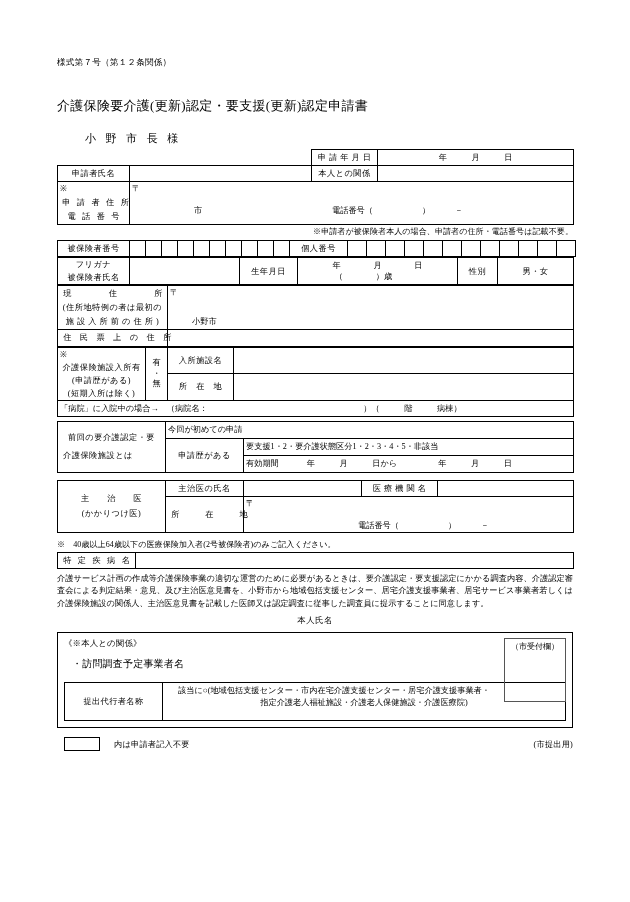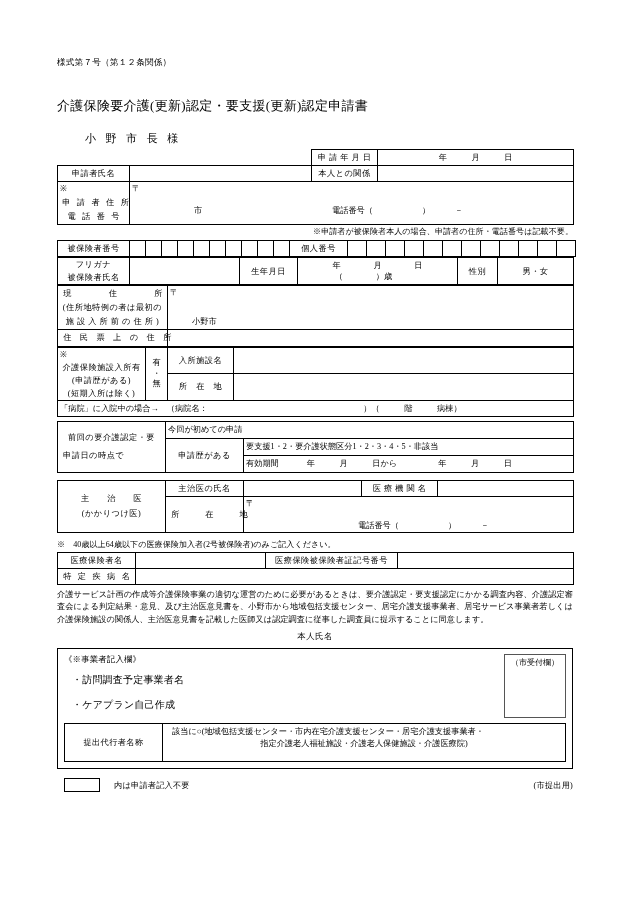--- a/index.html
+++ b/index.html
@@ -145,21 +145,21 @@
   }
   table.agent {
     border-collapse: collapse;
     width: 100%;
     table-layout: fixed;
     margin-top: 2px;
   }
   table.agent td {
     border: 1px solid #000;
     font-size: 8.2px;
-    padding: 2px 9px;
+    padding: 2px 15px;
     vertical-align: middle;
   }
   .agent-lbl {
     text-align: center;
     letter-spacing: .4px;
     white-space: nowrap;
   }
   .agent-txt { line-height: 1.5; text-align: center; }
 
   
@@ -393,21 +393,21 @@
     <table class="frm">
       <colgroup>
           <col style="width:108px">
           <col style="width:78px">
           <col style="width:330px">
         </colgroup>
       <tbody>
           <tr>
         <td rowspan="3" class="lbl" style="line-height:2.2">
           <div>前回の要介護認定・要</div>
-          <div style="text-align:left;padding-left:3px">申請日の時点で</div>
+          <div style="text-align:left;padding-left:3px">介護保険施設とは</div>
         </td>
         <td colspan="2" class="lbl-left" style="height:14px">今回が初めての申請</td>
       </tr>
       <tr>
         <td rowspan="2" class="lbl">申請歴がある</td>
         <td class="lbl-left" style="height:14px">要支援1・2・要介護状態区分1・2・3・4・5・非該当</td>
       </tr>
       <tr>
         <td class="lbl-left" style="height:14px">
           <span>有効期間</span>
@@ -454,41 +454,34 @@
     <div class="note-l">※　40歳以上64歳以下の医療保険加入者(2号被保険者)のみご記入ください。</div>
 
     <table class="frm">
       <colgroup>
           <col style="width:78px">
           <col style="width:130px">
           <col style="width:132px">
           <col style="width:176px">
         </colgroup>
       <tbody>
-          <tr>
-        <td class="lbl">医療保険者名</td>
-        <td></td>
-        <td class="lbl">医療保険被保険者証記号番号</td>
-        <td></td>
-      </tr>
       <tr>
         <td class="lbl lbl-sp2">特 定 疾 病 名</td>
         <td colspan="3"></td>
       </tr>
     </tbody>
       </table>
 
     <div class="consent">介護サービス計画の作成等介護保険事業の適切な運営のために必要があるときは、要介護認定・要支援認定にかかる調査内容、介護認定審査会による判定結果・意見、及び主治医意見書を、小野市から地域包括支援センター、居宅介護支援事業者、居宅サービス事業者若しくは介護保険施設の関係人、主治医意見書を記載した医師又は認定調査に従事した調査員に提示することに同意します。</div>
     <div class="signline">本人氏名</div>
 
     <div class="botbox">
       <div class="recv-box">（市受付欄）</div>
-      <div class="botbox-head">《※事業者記入欄》</div>
+      <div class="botbox-head">《※本人との関係》</div>
       <div class="botbox-item">・訪問調査予定事業者名</div>
-      <div class="botbox-item">・ケアプラン自己作成</div>
 
       <table class="agent">
         <colgroup>
             <col style="width:98px">
             <col style="width:auto">
           </colgroup>
         <tbody>
             <tr>
           <td class="agent-lbl">提出代行者名称</td>
           <td class="agent-txt">

